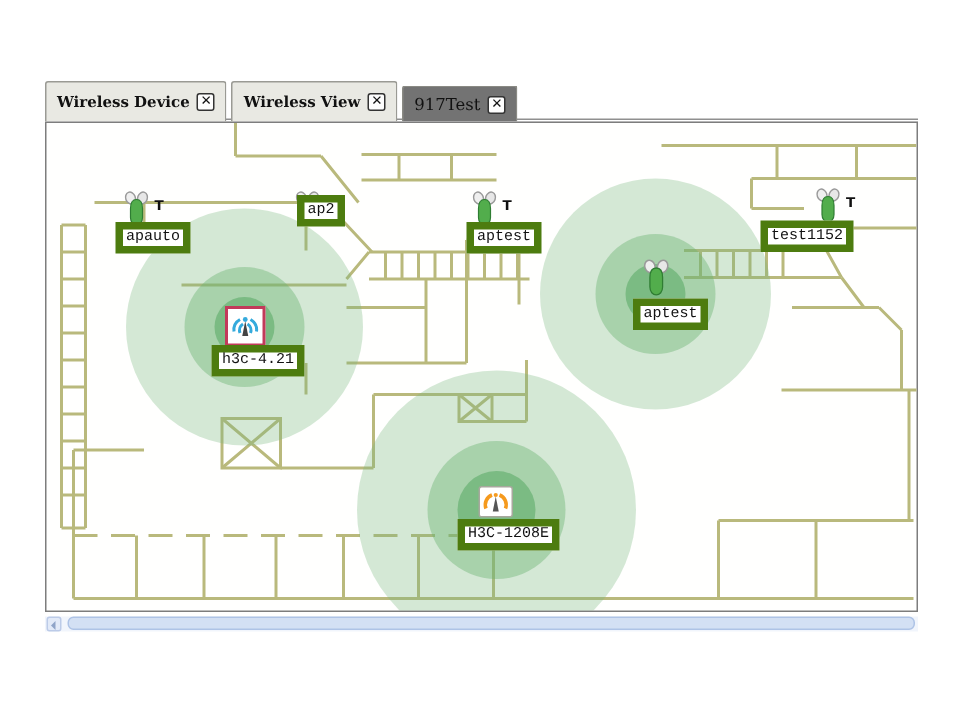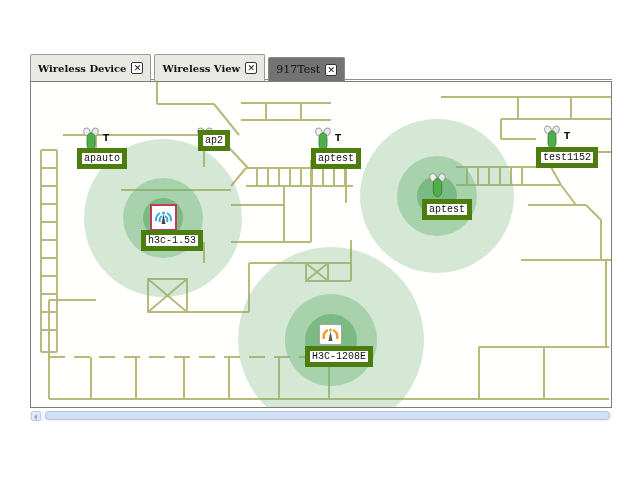--- a/index.html
+++ b/index.html
@@ -158,33 +158,33 @@
     <div class="ap-label" style="left:280px;top:66px">aptest</div>
 
     <div class="ap" style="left:512px;top:43px">
       <svg width="18" height="24" viewBox="0 0 18 24">
         <ellipse cx="5" cy="5" rx="3.2" ry="4" fill="#efefef" stroke="#9a9a9a" transform="rotate(-20 5 5)"></ellipse>
         <ellipse cx="13" cy="5" rx="3.2" ry="4" fill="#e7e7e7" stroke="#9a9a9a" transform="rotate(20 13 5)"></ellipse>
         <path d="M9 6 C5.8 6 5 9 5 12 L5 18 C5 21 6.8 23 9 23 C11.2 23 13 21 13 18 L13 12 C13 9 12.2 6 9 6" fill="#52ad4c" stroke="#2f7d33" stroke-width="0.8"></path>
       </svg>
     </div>
     <span class="t-marker" style="left:533px;top:49px">T</span>
-    <div class="ap-label" style="left:505px;top:65px">test1152</div>
+    <div class="ap-label" style="left:476px;top:65px">test1152</div>
 
     <div class="ap sel-box" style="left:119px;top:122px">
       <svg width="23" height="23" viewBox="0 0 23 23">
         <path d="M4 15 A8 8 0 0 1 8 7" stroke="#35aadc" stroke-width="2" fill="none"></path>
         <path d="M19 15 A8 8 0 0 0 15 7" stroke="#35aadc" stroke-width="2" fill="none"></path>
         <path d="M8 16 A5 5 0 0 1 10 10" stroke="#35aadc" stroke-width="2" fill="none"></path>
         <path d="M15 16 A5 5 0 0 0 13 10" stroke="#35aadc" stroke-width="2" fill="none"></path>
         <path d="M11.5 8 L9.5 18 H13.5 Z" fill="#444"></path>
         <circle cx="11.5" cy="7" r="1.6" fill="#35aadc"></circle>
       </svg>
     </div>
-    <div class="ap-label" style="left:110px;top:148px">h3c-1.53</div>
+    <div class="ap-label" style="left:110px;top:148px">h3c-4.21</div>
 
     <div class="ap" style="left:397px;top:90px">
       <svg width="19" height="26" viewBox="0 0 18 24">
         <ellipse cx="5" cy="5" rx="3.2" ry="4" fill="#efefef" stroke="#9a9a9a" transform="rotate(-20 5 5)"></ellipse>
         <ellipse cx="13" cy="5" rx="3.2" ry="4" fill="#e7e7e7" stroke="#9a9a9a" transform="rotate(20 13 5)"></ellipse>
         <path d="M9 6 C5.8 6 5 9 5 12 L5 18 C5 21 6.8 23 9 23 C11.2 23 13 21 13 18 L13 12 C13 9 12.2 6 9 6" fill="#52ad4c" stroke="#2f7d33" stroke-width="0.8"></path>
       </svg>
     </div>
     <div class="ap-label" style="left:391px;top:117px">aptest</div>
 

